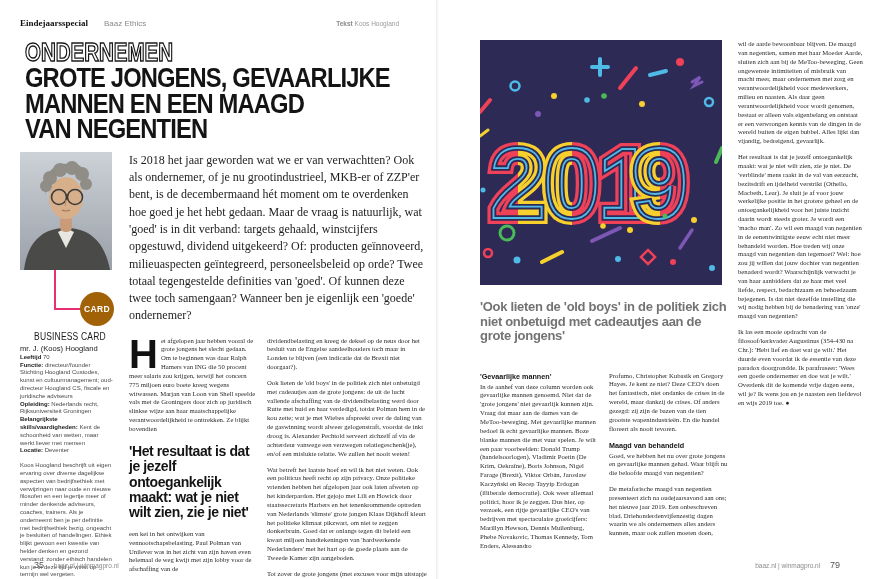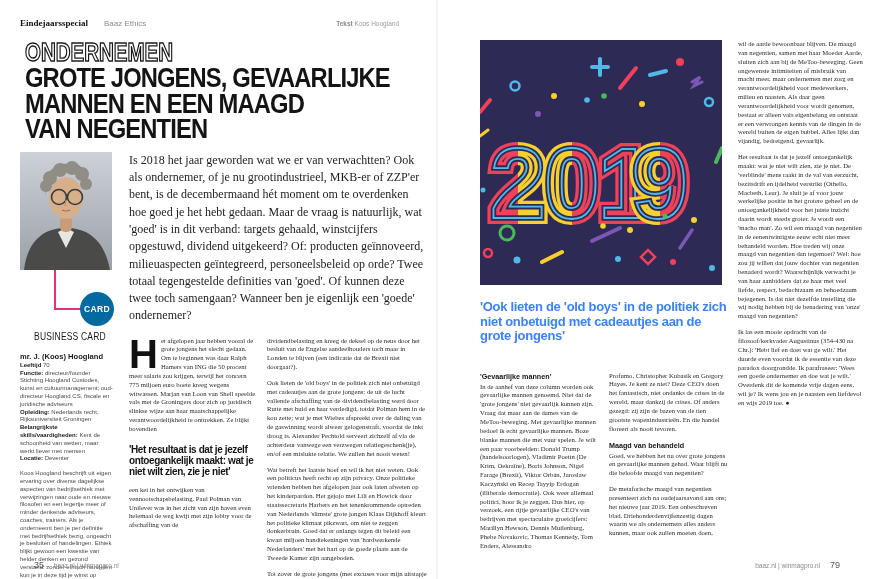--- a/index.html
+++ b/index.html
@@ -26,54 +26,54 @@
     line-height:0.95;white-space:nowrap;}
   .content-row{display:flex;gap:15px;margin-top:9px;}
 
   
   .sidebar{width:94px;flex:none;font-family:"Liberation Sans",sans-serif;}
   .photo{width:92px;height:118px;display:block;}
   .connector{position:relative;height:56px;}
   .v-line{position:absolute;left:34px;top:0;width:2px;height:40px;background:#e72f73;}
   .h-line{position:absolute;left:34px;top:38px;width:28px;height:2px;background:#e72f73;}
   .card-badge{position:absolute;right:0;top:22px;width:34px;height:34px;border-radius:50%;
-    background:#0369a1;color:#fff;display:flex;align-items:center;justify-content:center;
+    background:#a16207;color:#fff;display:flex;align-items:center;justify-content:center;
     font-weight:bold;font-size:8.5px;letter-spacing:0.3px;}
   .bc{text-align:left;color:#4a4a4a;font-size:6px;line-height:1.3;}
   .bc-heading{font-size:10px;color:#1a1a1a;letter-spacing:0.2px;font-weight:normal;
     font-family:"Liberation Sans",sans-serif;transform:scaleX(0.85);transform-origin:right;margin-top:4px;}
-  .bc-name{font-weight:bold;font-size:7.6px;color:#1a1a1a;margin-top:9px;}
+  .bc-name{font-weight:normal;font-size:7.6px;color:#1a1a1a;margin-top:1px;}
   .bc-row{margin:0;}
   .bc-row b{color:#222;}
   .bc-bio{margin-top:7px;}
 
   
   .article{flex:1;}
   .intro{font-size:12px;line-height:1.44;color:#1d1d1d;margin:0;padding-right:2px;}
   .cols{display:flex;gap:10px;margin-top:12px;}
   .col1{width:128px;flex:none;}
   .col2{flex:1;}
   .body-p{font-size:6.7px;line-height:1.32;margin:0 0 7px 0;text-align:left;}
   .dropcap{float:left;font-family:"Liberation Sans",sans-serif;font-weight:bold;
     font-size:40px;line-height:0.78;color:#111;margin:2px 5px 0 0;letter-spacing:-2px;}
   .pull-quote{font-family:"Liberation Sans",sans-serif;font-weight:bold;color:#141414;
-    font-size:10px;line-height:1.1;letter-spacing:-0.4px;margin:10px 0 9px 0;}
+    font-size:14px;line-height:1.1;letter-spacing:-0.4px;margin:10px 0 9px 0;}
 
   .footer{position:absolute;bottom:9px;font-family:"Liberation Sans",sans-serif;
     font-size:6.5px;color:#8b8b8b;}
   .footer .pn{font-size:9px;color:#555;margin:0 8px;}
   .footer-left{left:26px;}
   .footer-right{right:26px;}
 
   
   .page-right{position:relative;width:437px;height:579px;box-sizing:border-box;
     padding:40px 12px 0 43px;display:flex;gap:10px;}
   .rp-main{width:248px;flex:none;}
   .illo{width:242px;height:245px;display:block;}
-  .quote2{font-family:"Liberation Sans",sans-serif;font-weight:bold;color:#3b82f6;
+  .quote2{font-family:"Liberation Sans",sans-serif;font-weight:bold;color:#737373;
     font-size:13px;line-height:1.12;letter-spacing:-0.3px;margin:15px 0 0 0;width:248px;}
   .rp-cols{display:flex;gap:10px;margin-top:28px;}
   .colA,.colB{width:119px;flex:none;}
   .colC{width:125px;flex:none;}
   .col-heading{font-family:"Liberation Sans",sans-serif;font-weight:bold;
     font-size:7.2px;color:#141414;margin:0 0 2px 0;}
 </style>
 </head>
 <body>
 

